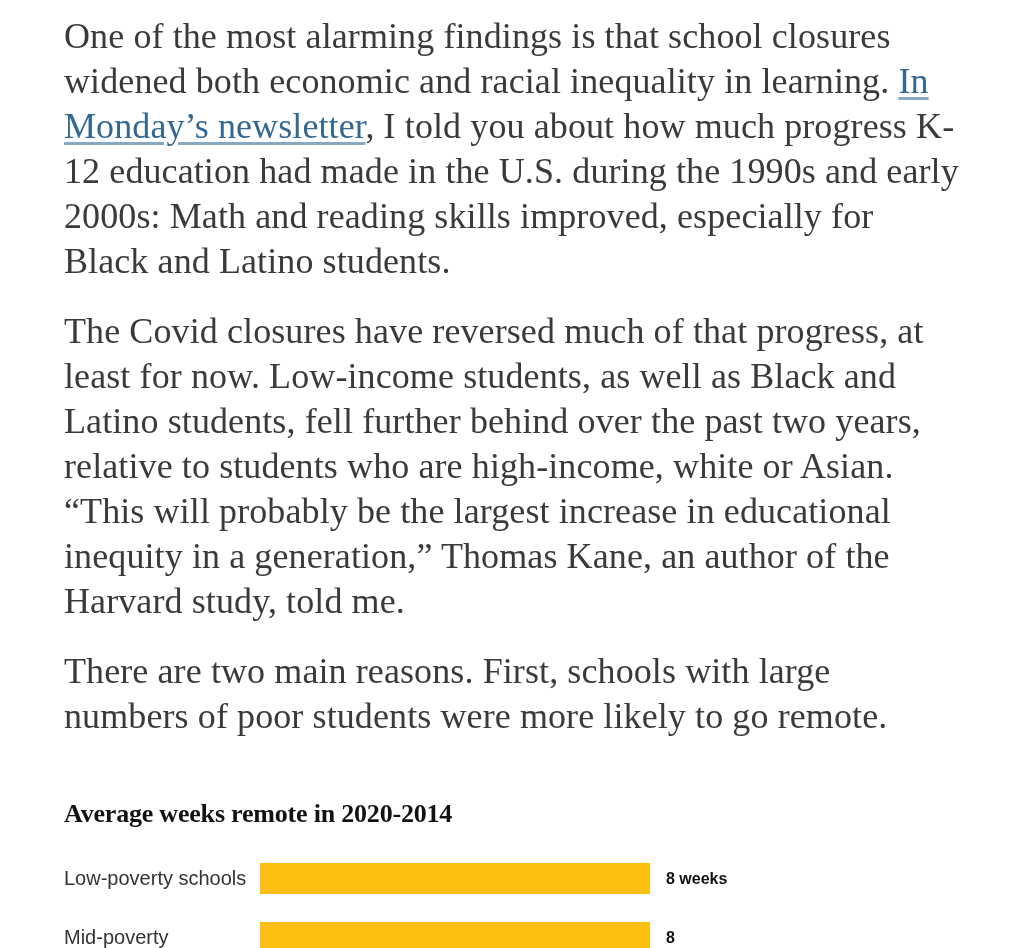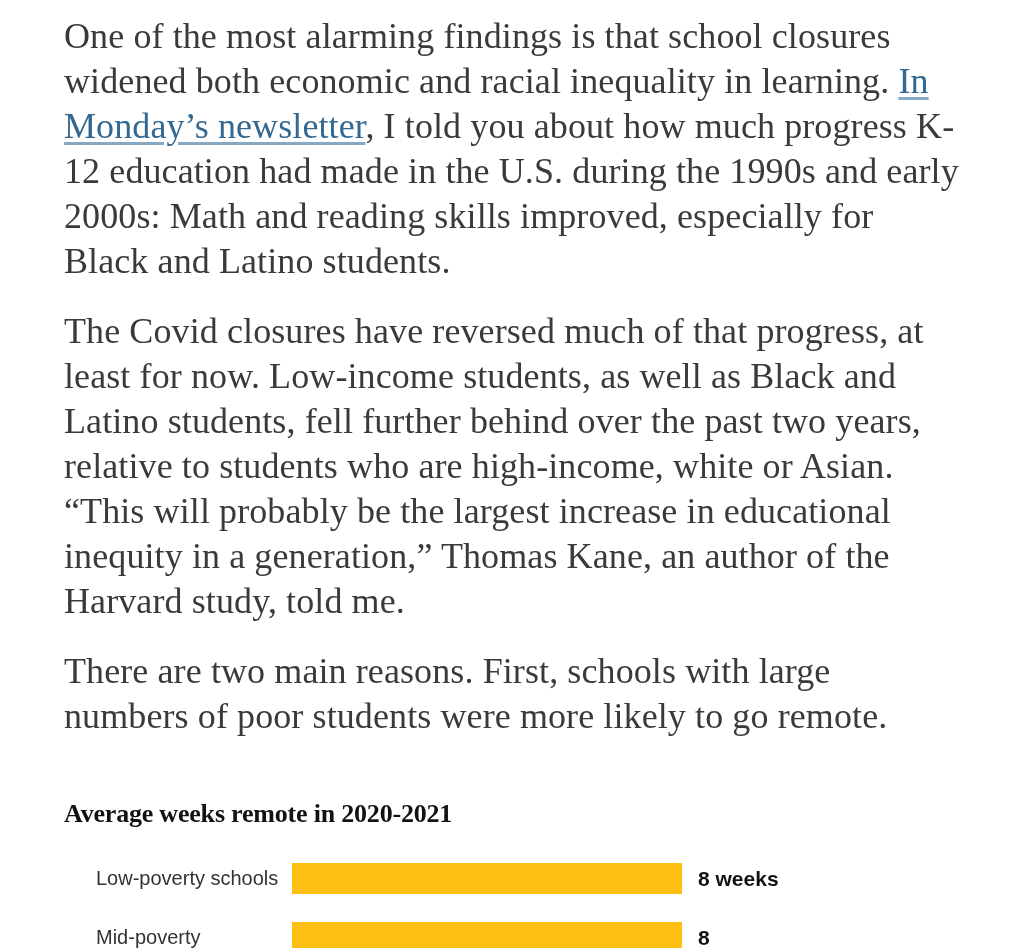--- a/index.html
+++ b/index.html
@@ -43,21 +43,20 @@
     margin: 0 0 34px 0;
   }
   .chart-rows {
     margin: 0;
   }
   .chart-row {
     display: flex;
     align-items: center;
     height: 31px;
     margin-bottom: 28px;
-    margin-left: 32px;
   }
   .chart-row:last-child {
     margin-bottom: 0;
   }
   .row-label {
     width: 196px;
     flex: 0 0 196px;
     font-family: "Liberation Sans", sans-serif;
     font-size: 20px;
     color: #333333;
@@ -65,38 +64,38 @@
   }
   .bar {
     height: 31px;
     background: #fdbf11;
     flex: 0 0 auto;
   }
   .bar-value {
     margin-left: 16px;
     font-family: "Liberation Sans", sans-serif;
     font-weight: 700;
-    font-size: 21px;
+    font-size: 16px;
     color: #121212;
     white-space: nowrap;
   }
 </style>
 </head>
 <body>
 
 <div class="article">
 
   <p class="para"><span>One of the most alarming findings is that school closures widened both economic and racial inequality in learning. </span><span class="inline-link" style="color: rgb(50, 104, 145);">In Monday’s newsletter</span><span>, I told you about how much progress K-12 education had made in the U.S. during the 1990s and early 2000s: Math and reading skills improved, especially for Black and Latino students.</span></p>
 
   <p class="para">The Covid closures have reversed much of that progress, at least for now. Low-income students, as well as Black and Latino students, fell further behind over the past two years, relative to students who are high-income, white or Asian. “This will probably be the largest increase in educational inequity in a generation,” Thomas Kane, an author of the Harvard study, told me.</p>
 
   <p class="para">There are two main reasons. First, schools with large numbers of poor students were more likely to go remote.</p>
 
   <div class="chart">
-    <h3 class="chart-title">Average weeks remote in 2020-2021</h3>
+    <h3 class="chart-title">Average weeks remote in 2020-2014</h3>
 
     <div class="chart-rows">
 
       <div class="chart-row">
         <div class="row-label">Low-poverty schools</div>
         <div class="bar" style="width: 390px; background: rgb(253, 191, 17);"></div>
         <div class="bar-value">8 weeks</div>
       </div>
 
       <div class="chart-row">

